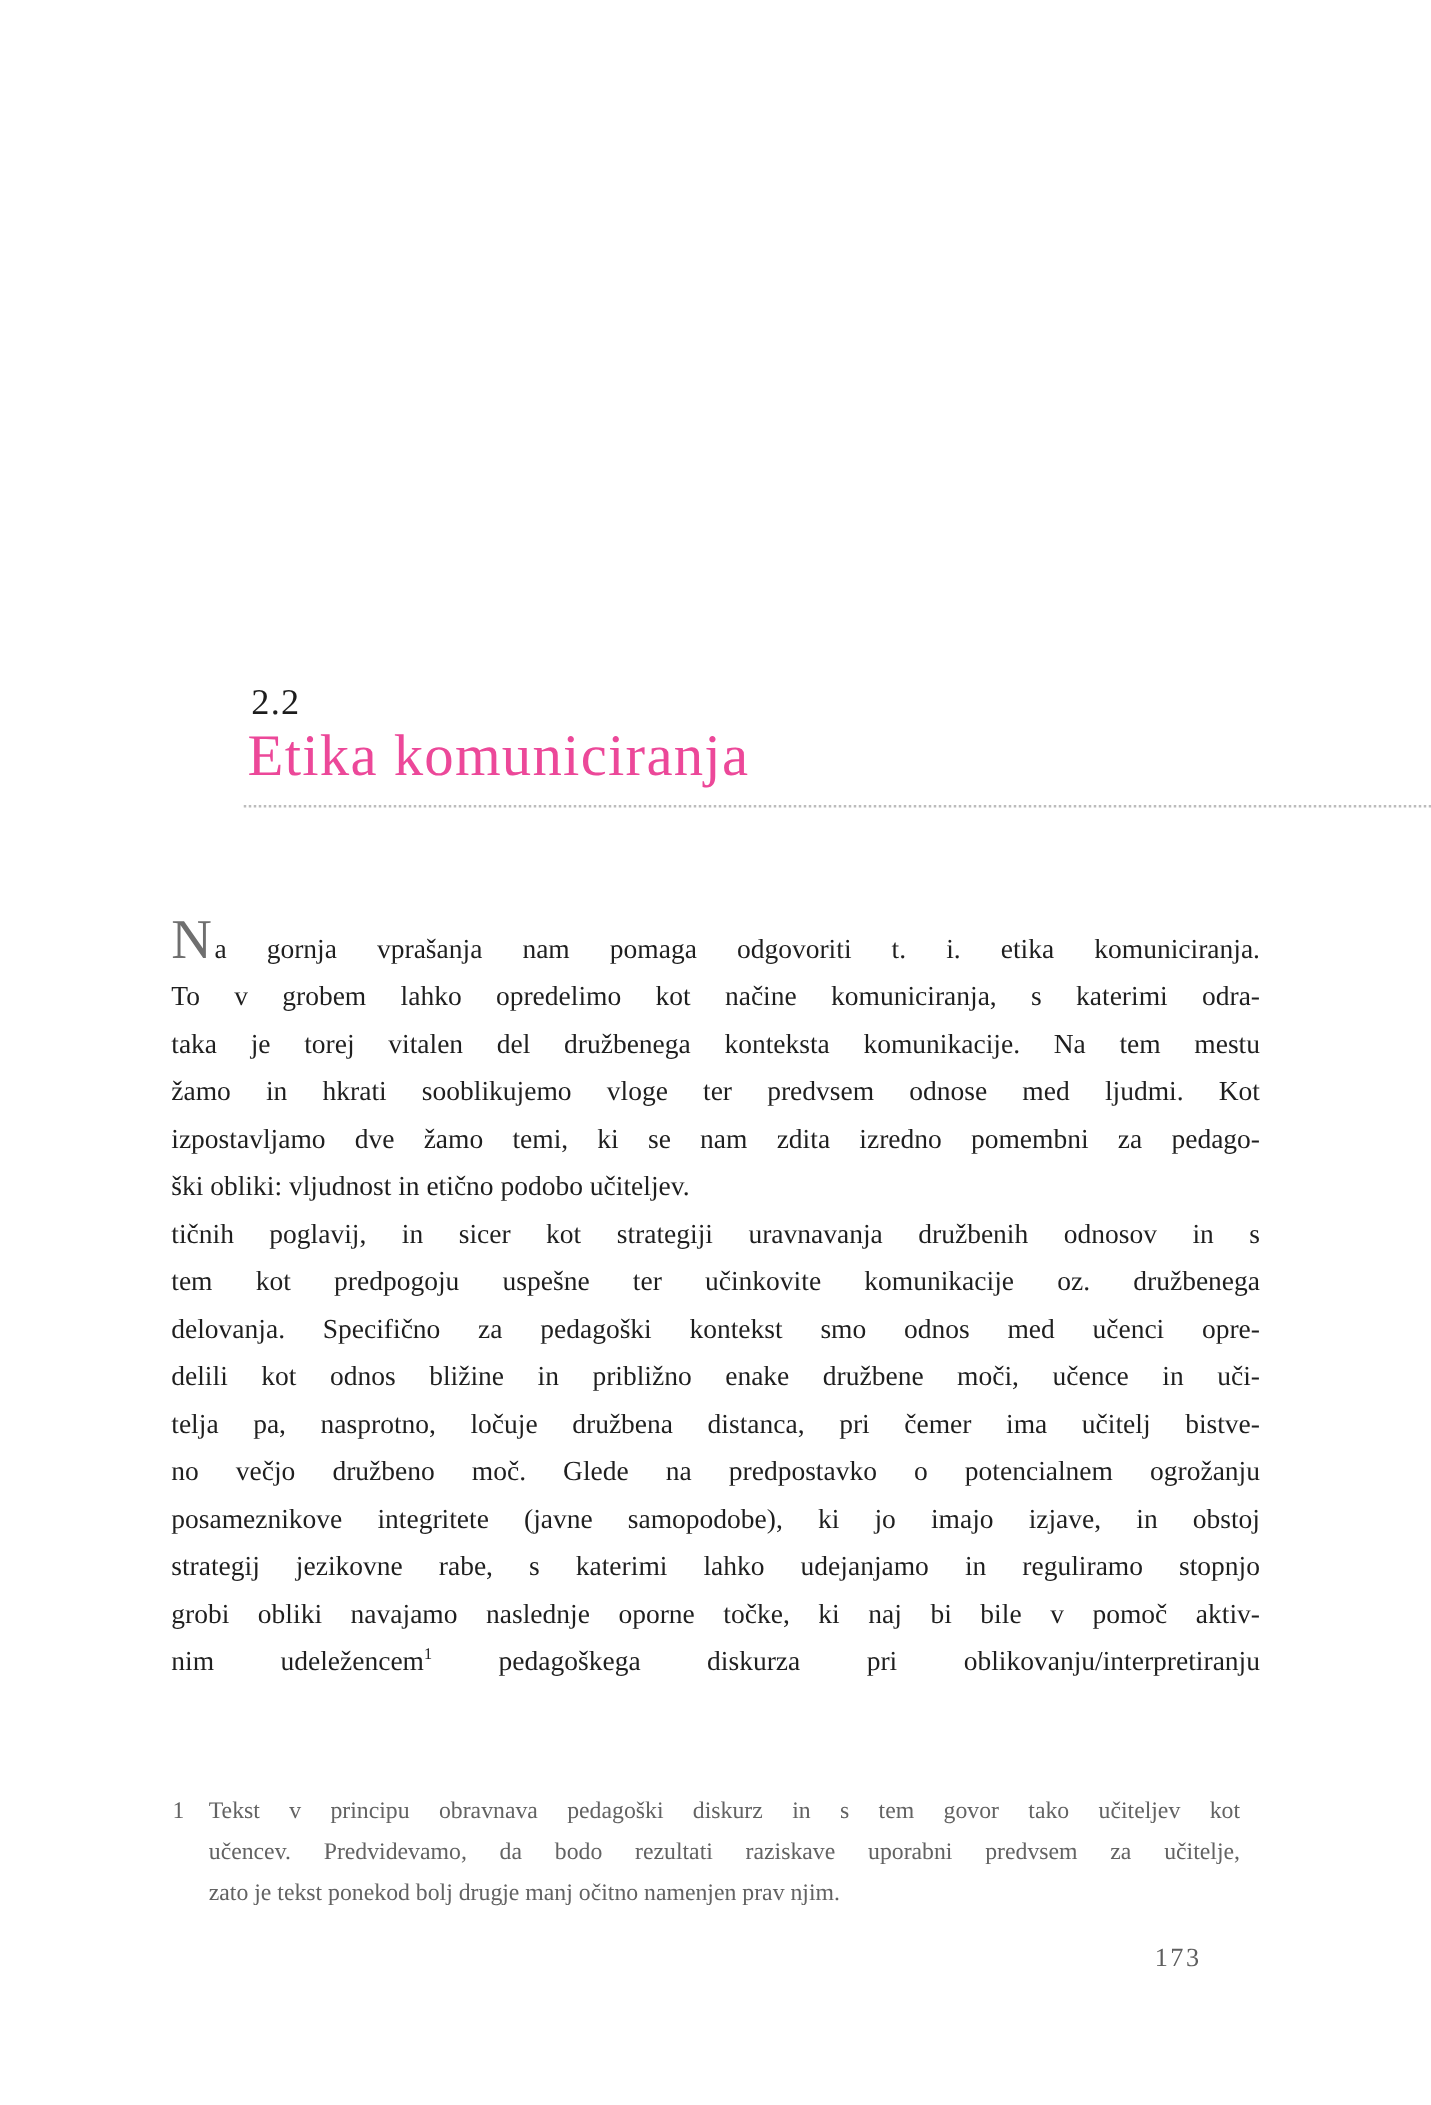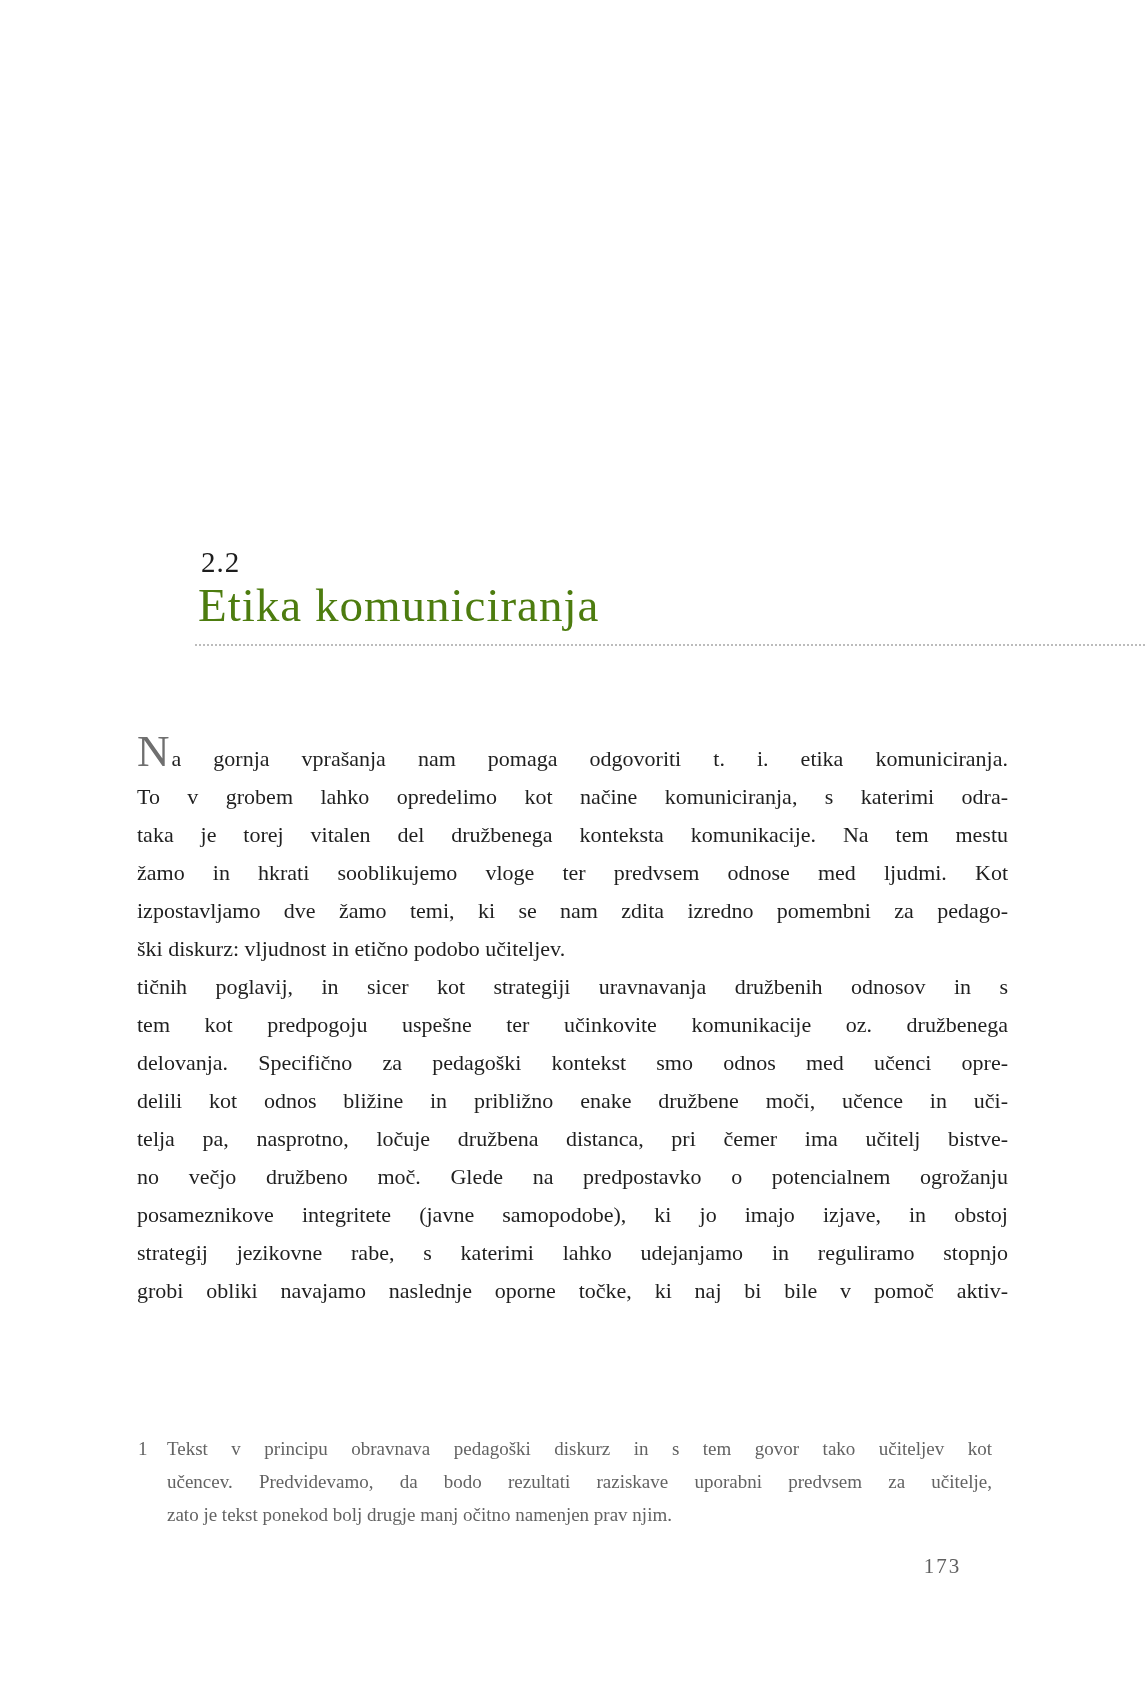--- a/index.html
+++ b/index.html
@@ -21,21 +21,21 @@
     line-height: 1;
     color: #1d1d1d;
     letter-spacing: 1px;
   }
   .chapter-title {
     position: absolute;
     left: 198px;
     top: 577px;
     font-size: 47px;
     line-height: 1.2;
-    color: #4d7c0f;
+    color: #ec4899;
     letter-spacing: 1px;
     white-space: nowrap;
   }
   .title-divider {
     position: absolute;
     left: 195px;
     right: 0;
     top: 644px;
     border-top: 2px dotted #bcbcbc;
     height: 0;
@@ -103,33 +103,34 @@
   <div class="title-divider"></div>
 
   <div class="body-text">
 
     <div>
       <div class="line just"><span class="drop-cap">N</span><span>a gornja vprašanja nam pomaga odgovoriti t. i. etika komuniciranja.</span></div>
       <div class="line just">To v grobem lahko opredelimo kot načine komuniciranja, s katerimi odra-</div>
       <div class="line just">taka je torej vitalen del družbenega konteksta komunikacije. Na tem mestu</div>
       <div class="line just">žamo in hkrati sooblikujemo vloge ter predvsem odnose med ljudmi. Kot</div>
       <div class="line just">izpostavljamo dve žamo temi, ki se nam zdita izredno pomembni za pedago-</div>
-      <div class="line last">ški diskurz: vljudnost in etično podobo učiteljev.</div>
+      <div class="line last">ški obliki: vljudnost in etično podobo učiteljev.</div>
     </div>
 
     <div>
       <div class="line just">tičnih poglavij, in sicer kot strategiji uravnavanja družbenih odnosov in s</div>
       <div class="line just">tem kot predpogoju uspešne ter učinkovite komunikacije oz. družbenega</div>
       <div class="line just">delovanja. Specifično za pedagoški kontekst smo odnos med učenci opre-</div>
       <div class="line just">delili kot odnos bližine in približno enake družbene moči, učence in uči-</div>
       <div class="line just">telja pa, nasprotno, ločuje družbena distanca, pri čemer ima učitelj bistve-</div>
       <div class="line just">no večjo družbeno moč. Glede na predpostavko o potencialnem ogrožanju</div>
       <div class="line just">posameznikove integritete (javne samopodobe), ki jo imajo izjave, in obstoj</div>
       <div class="line just">strategij jezikovne rabe, s katerimi lahko udejanjamo in reguliramo stopnjo</div>
       <div class="line just">grobi obliki navajamo naslednje oporne točke, ki naj bi bile v pomoč aktiv-</div>
+      <div class="line just"><span>nim udeležencem</span><span class="fn-ref">1</span><span> pedagoškega diskurza pri oblikovanju/interpretiranju</span></div>
     </div>
 
   </div>
 
   <div class="footnote">
     <span class="fn-num">1</span>
     <div class="fn-body">
       <div class="line just">Tekst v principu obravnava pedagoški diskurz in s tem govor tako učiteljev kot</div>
       <div class="line just">učencev. Predvidevamo, da bodo rezultati raziskave uporabni predvsem za učitelje,</div>
       <div class="line last">zato je tekst ponekod bolj drugje manj očitno namenjen prav njim.</div>

